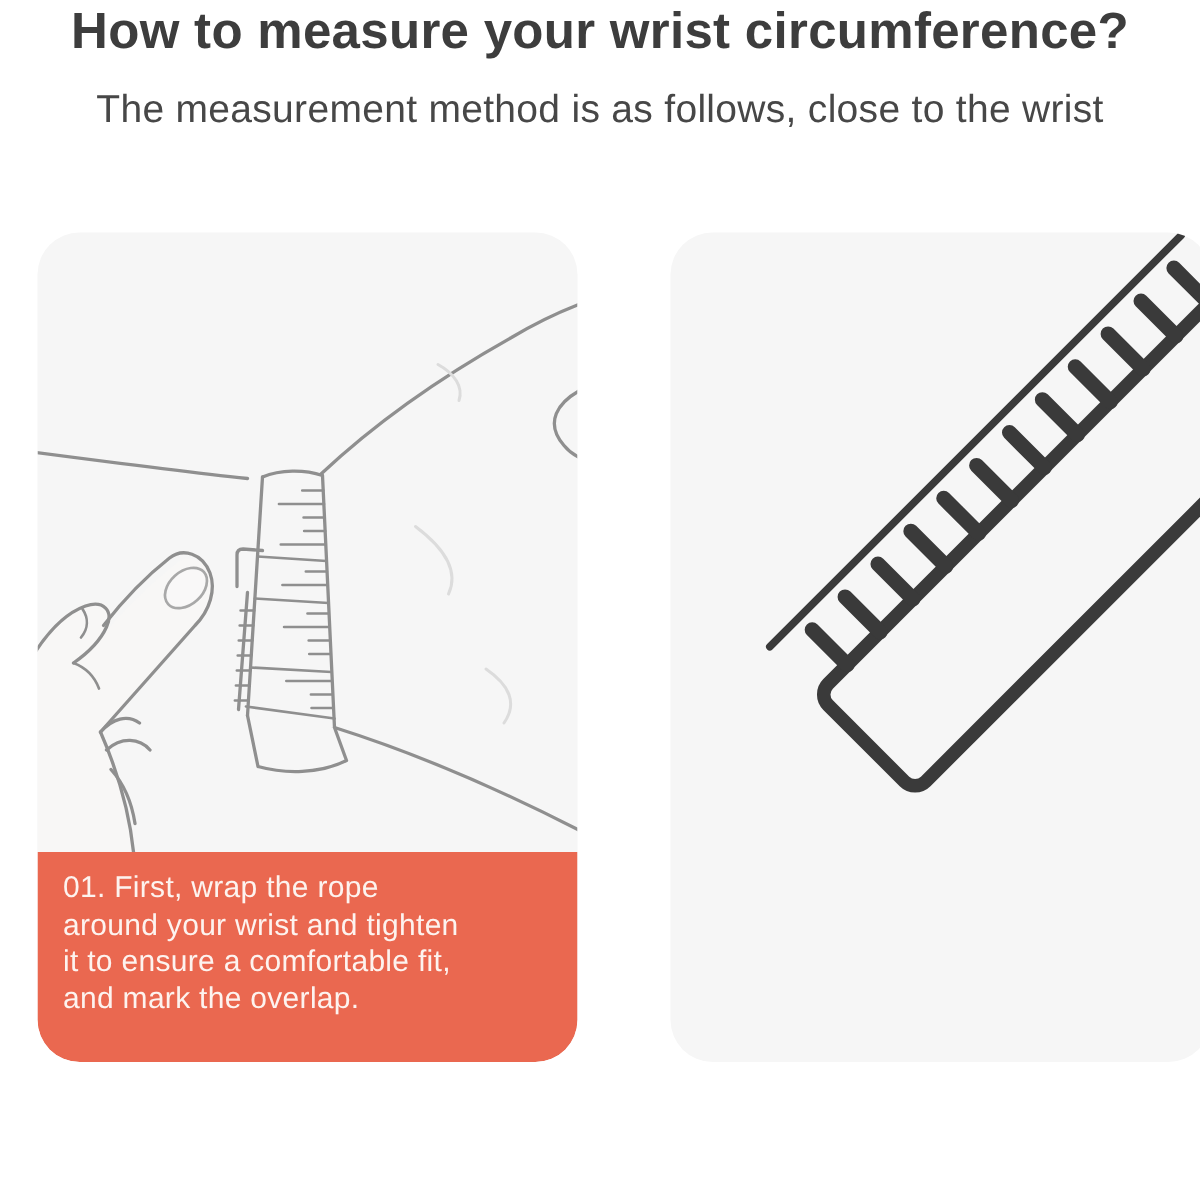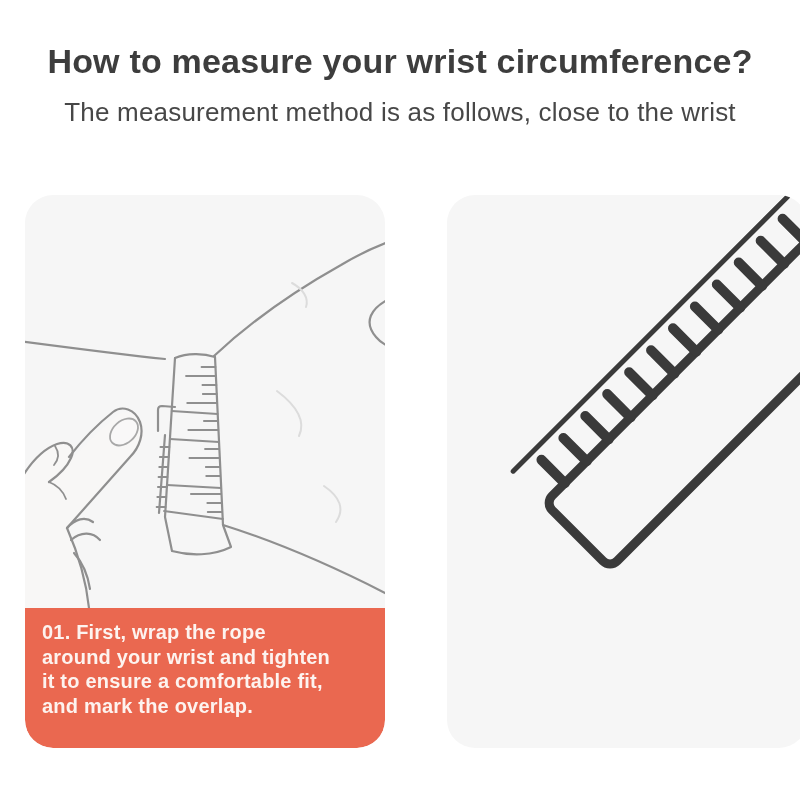--- a/index.html
+++ b/index.html
@@ -1,24 +1,24 @@
 <!DOCTYPE html>
 <html><head>
 <meta charset="utf-8">
 <style>
   html,body{margin:0;padding:0;}
   body{width:800px;height:800px;overflow:hidden;background:#ffffff;
        font-family:"Liberation Sans","DejaVu Sans",sans-serif;}
   .page{width:800px;height:800px;background:#ffffff;position:relative;}
 
-  header{padding-top:40px;text-align:center;}
+  header{text-align:center;}
   .title{margin:0;font-size:34px;line-height:42px;font-weight:700;color:#3d3d3d;letter-spacing:.2px;}
   .subtitle{margin:17px 0 0 0;font-size:26px;line-height:27px;font-weight:400;color:#474747;letter-spacing:.2px;}
 
-  .panels{display:flex;gap:62px;padding:0 15px 0 25px;margin-top:69px;font-weight:bold;}
+  .panels{display:flex;gap:62px;padding:0 15px 0 25px;margin-top:69px;}
   .panel{width:360px;height:553px;background:#f6f6f6;border-radius:28px;overflow:hidden;
          display:flex;flex-direction:column;flex:none;}
   .illus{height:413px;flex:none;}
   .illus svg{display:block;}
   .caption{height:140px;flex:none;margin:0;background:#ea6850;border-radius:0 0 28px 28px;
            padding:12px 12px 0 17px;box-sizing:border-box;
            font-size:20px;line-height:24.5px;letter-spacing:.2px;color:#fdf3ef;white-space:pre-line;}
 
   
   .ln{fill:none;stroke:#8f8f8f;stroke-width:2.2;stroke-linecap:round;stroke-linejoin:round;}

